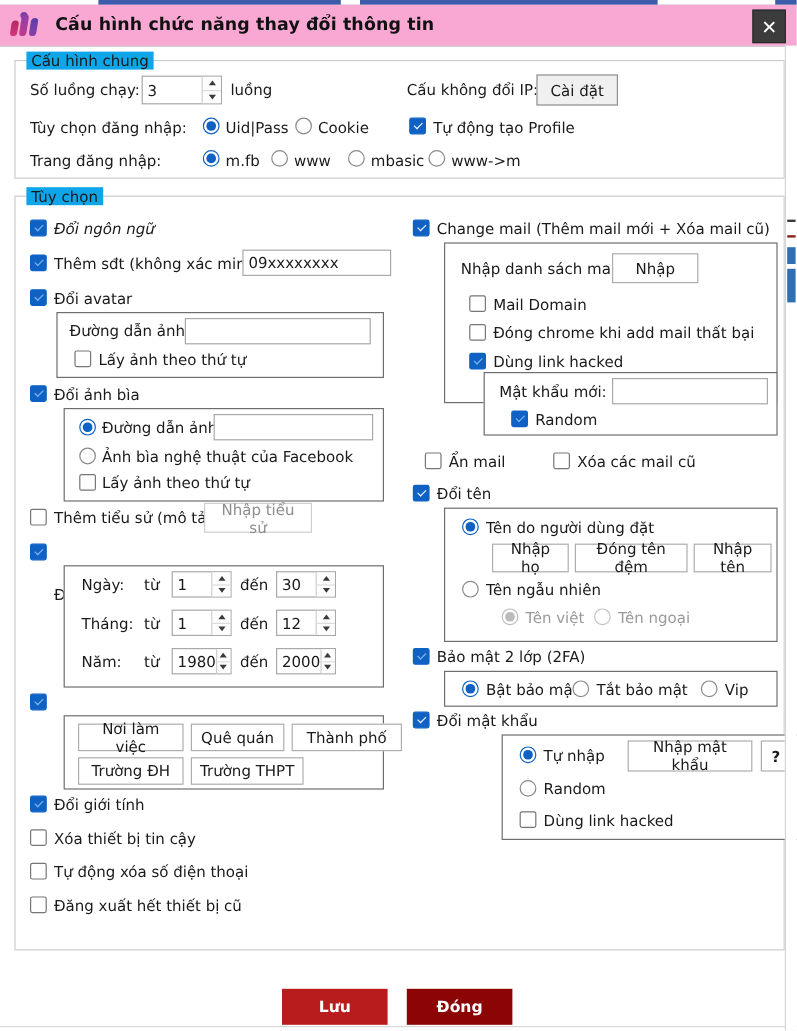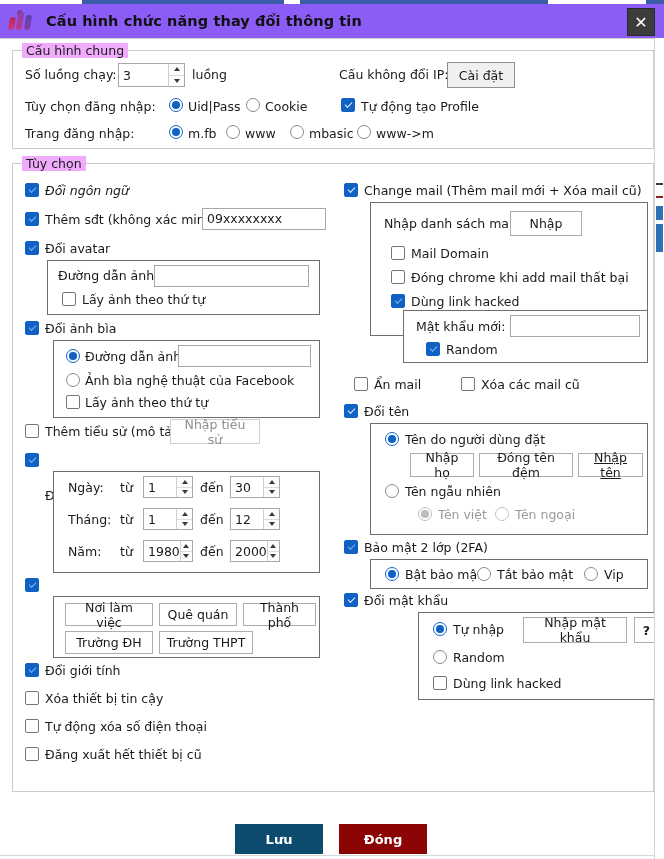--- a/index.html
+++ b/index.html
@@ -18,21 +18,21 @@
   
   .top-strip {
     position: absolute; top: 0; left: 0; width: 664px; height: 4px;
     background: #3b5ca8;
   }
   .top-strip .seg-white { position:absolute; top:0; height:4px; background:#ffffff; }
 
   
   .titlebar {
     position: absolute; top: 4px; left: 0; width: 664px; height: 34px;
-    background: #8b5cf6;
+    background: #f9a8d4;
     border-bottom: 1px solid #cfcfcf;
     display: flex; align-items: center;
   }
   .logo {
     width: 30px; height: 22px; margin-left: 9px; margin-right: 7px;
     position: relative; flex: none;
   }
   .logo .bar { position: absolute; bottom: 2px; width: 6px; border-radius: 3px; }
   .logo .b1 { left: 0px;  height: 13px; background: linear-gradient(180deg,#b3285f,#d4377c); transform: skewX(-9deg); }
   .logo .b2 { left: 8px;  height: 18px; background: linear-gradient(180deg,#8b3fa8,#c0398c); transform: skewX(-9deg); }
@@ -50,21 +50,21 @@
   }
 
   
   .group {
     position: absolute;
     border: 1px solid #cccccc;
     background: #fff;
   }
   .group > .legend {
     position: absolute; top: -8px; left: 9px;
-    background: #f0abfc; padding: 0 4px;
+    background: #0ea5e9; padding: 0 4px;
     font-size: 12.5px; color: #1a1a1a;
   }
 
   .inner-box {
     position: absolute;
     border: 1px solid #6e6e6e;
     background: #fff;
   }
 
   
@@ -163,21 +163,21 @@
   }
 
   
   .footer-btn {
     position: absolute; box-sizing: border-box;
     display: flex; align-items: center; justify-content: center;
     font-size: 13px; font-weight: bold; color: #fff; cursor: pointer;
     border: none;
     font-family: inherit;
   }
-  .footer-btn.save { background: #0c4a6e; }
+  .footer-btn.save { background: #b91c1c; }
   .footer-btn.close { background: #8b0505; }
 
   
   .vscroll {
     position: absolute; right: 0; top: 38px; width: 9px; height: 821px;
     background: #ffffff; border-left: 1px solid #d4d4d4;
   }
   .vscroll .thumb {
     position: absolute; left: 1px; width: 7px; background: #2f6fb5;
   }
@@ -378,21 +378,21 @@
     </div>
   </div>
 
   <div class="cb checked" style="left:12px; top:414px;">
       <div class="box"></div>
     </div>
 
   <div class="inner-box" style="left:40px; top:432px; width:265px; height:60px;">
     <button class="btn" style="left:11px; top:6px; width:88px; height:23px;">Nơi làm việc</button>
     <button class="btn" style="left:105px; top:6px; width:78px; height:23px;">Quê quán</button>
-    <button class="btn" style="left:189px; top:6px; width:73px; height:23px;">Thành phố</button>
+    <button class="btn" style="left:189px; top:6px; width:92px; height:23px;">Thành phố</button>
     <button class="btn" style="left:11px; top:34px; width:88px; height:23px;">Trường ĐH</button>
     <button class="btn" style="left:105px; top:34px; width:94px; height:23px;">Trường THPT</button>
   </div>
 
   <div class="cb checked" style="left:12px; top:499px;">
       <div class="box"></div>
     </div>
   <div class="lbl" style="left:32px; top:500px;">Đổi giới tính</div>
 
   <div class="cb" style="left:12px; top:527px;">
@@ -461,21 +461,21 @@
   <div class="lbl" style="left:351px; top:241px;">Đổi tên</div>
 
   <div class="inner-box" style="left:357px; top:259px; width:276px; height:110px;">
     <div class="rd checked" style="left:14px; top:8px;">
         <div class="ring"></div>
       </div>
     <div class="lbl" style="left:34px; top:9px;">Tên do người dùng đặt</div>
 
     <button class="btn" style="left:39px; top:29px; width:64px; height:24px;">Nhập họ</button>
     <button class="btn" style="left:108px; top:29px; width:94px; height:24px;">Đóng tên đệm</button>
-    <button class="btn" style="left:207px; top:29px; width:65px; height:24px;text-decoration:underline;">Nhập tên</button>
+    <button class="btn" style="left:207px; top:29px; width:65px; height:24px;">Nhập tên</button>
 
     <div class="rd" style="left:14px; top:60px;">
         <div class="ring"></div>
       </div>
     <div class="lbl" style="left:34px; top:61px;">Tên ngẫu nhiên</div>
 
     <div class="rd dim checked" style="left:47px; top:83px;">
         <div class="ring"></div>
       </div>
     <div class="lbl txt-dim" style="left:67px; top:84px;">Tên việt</div>

